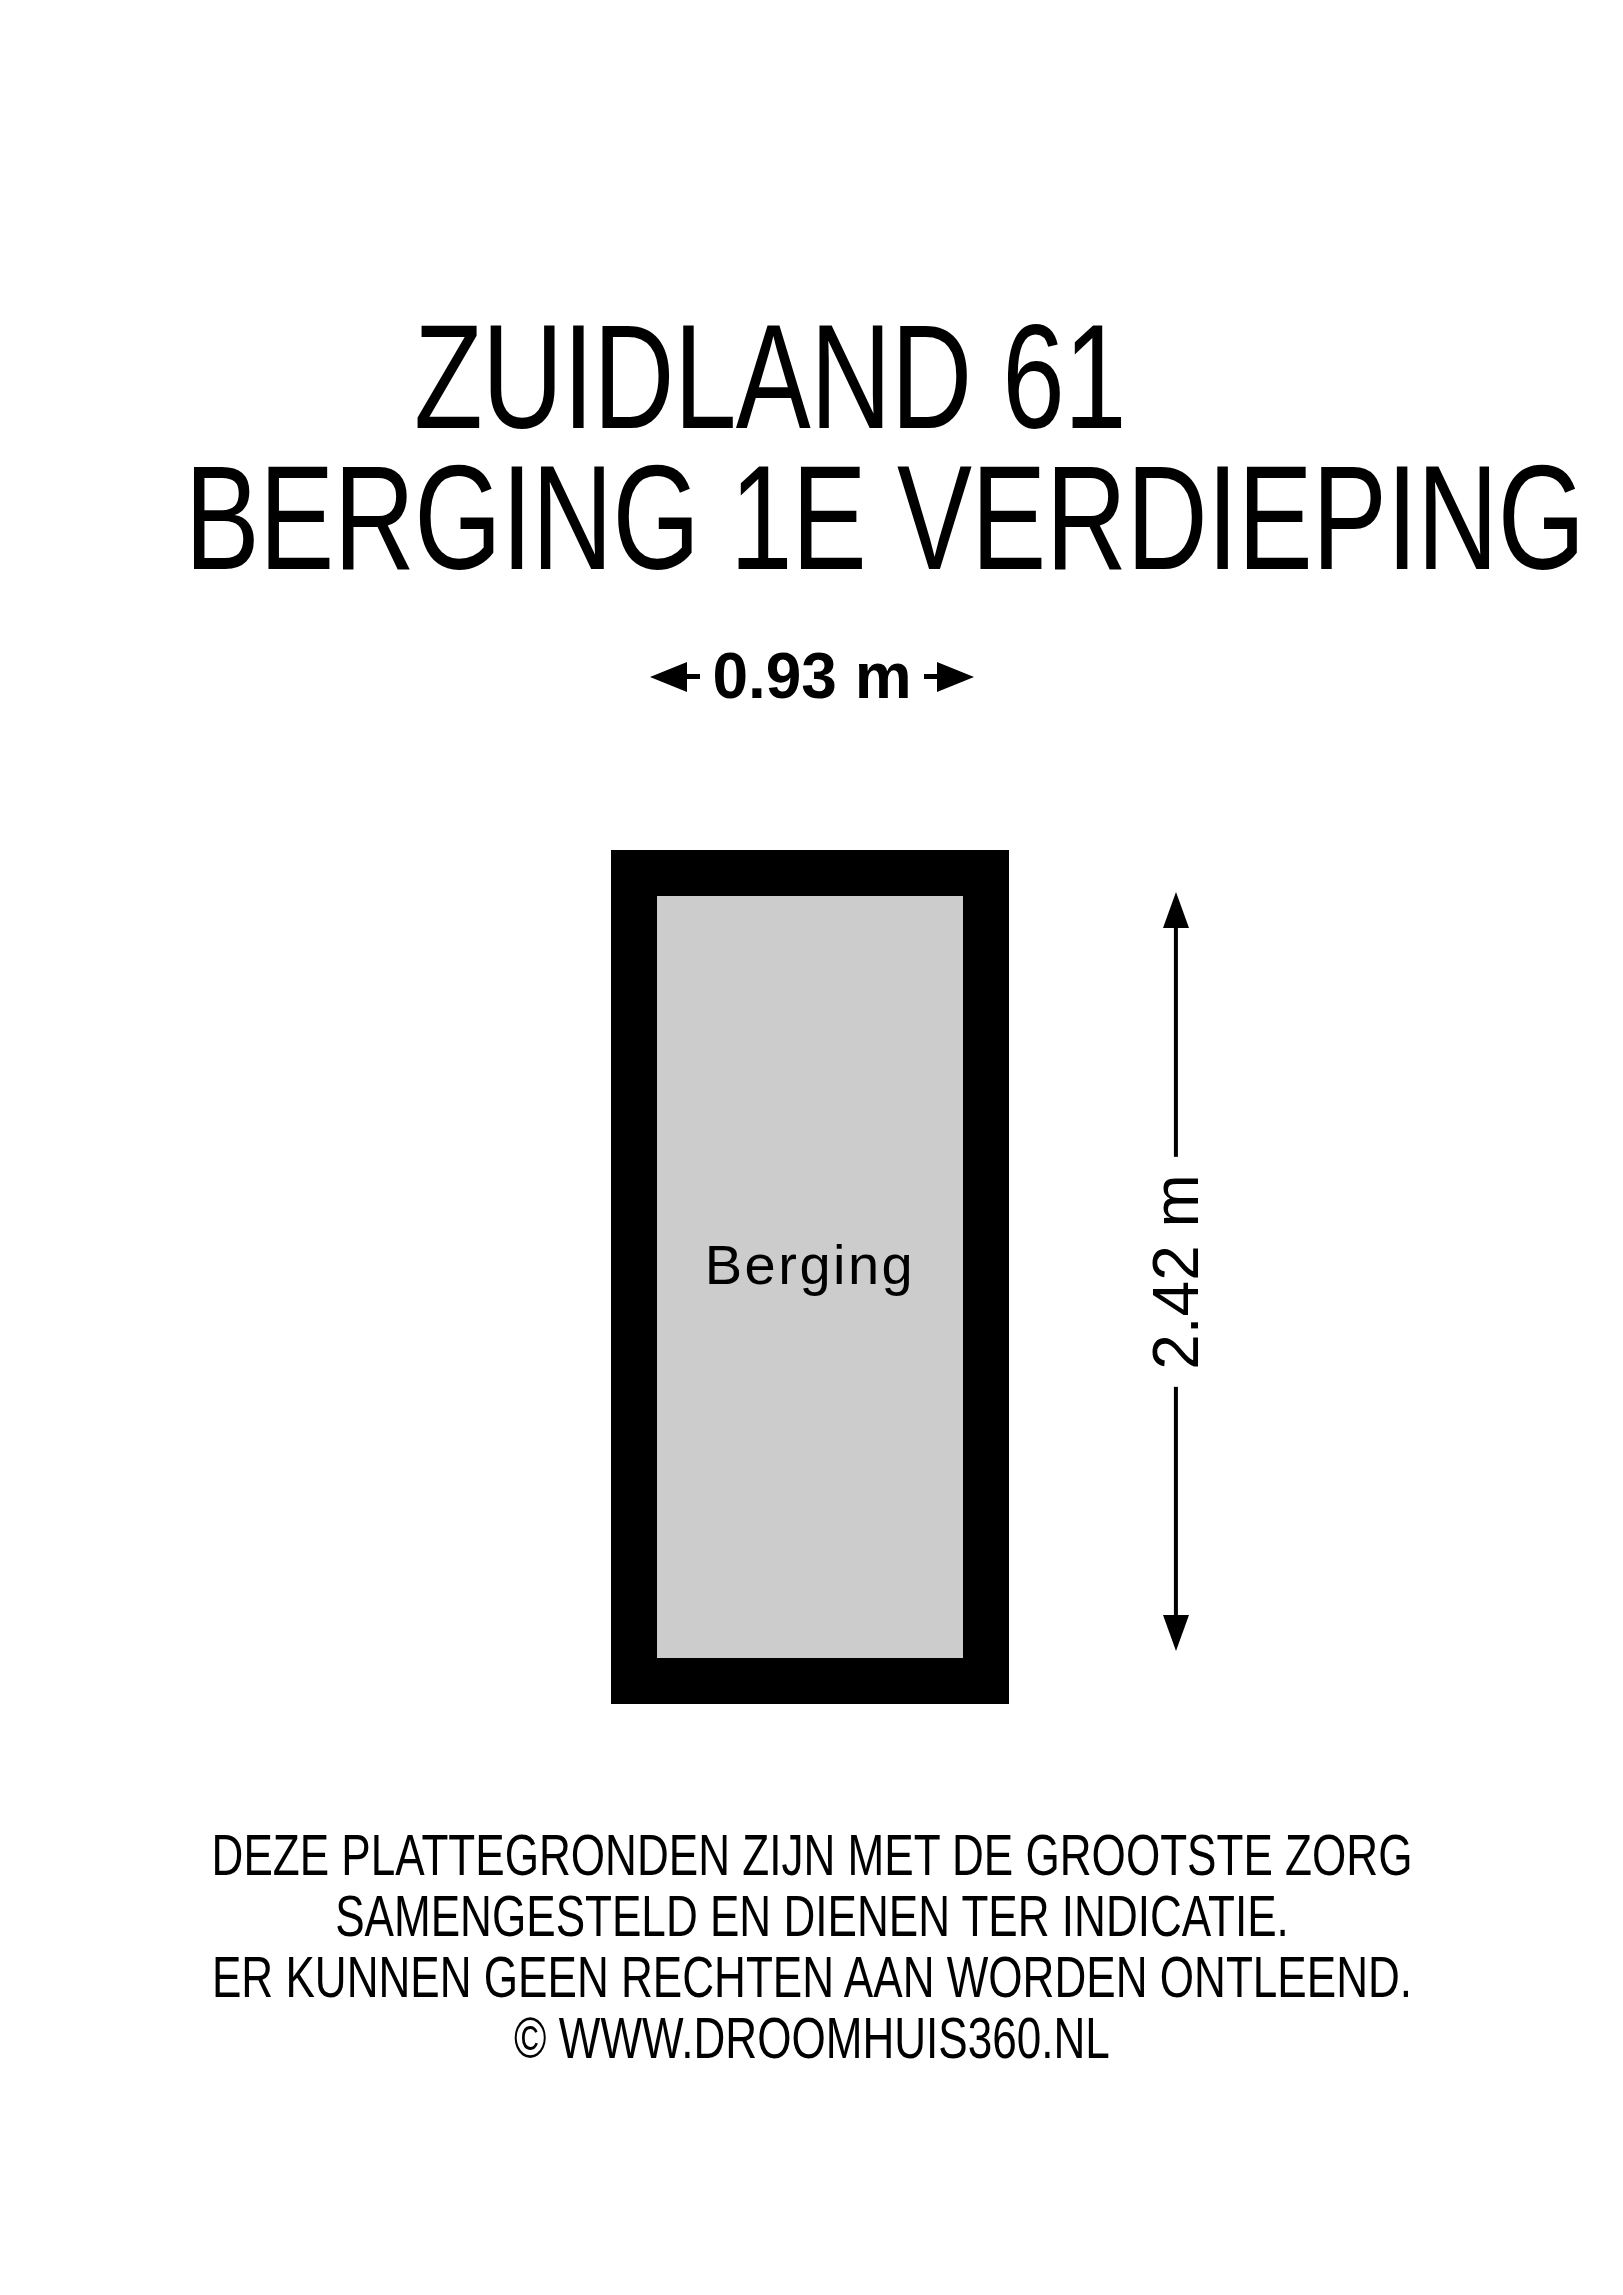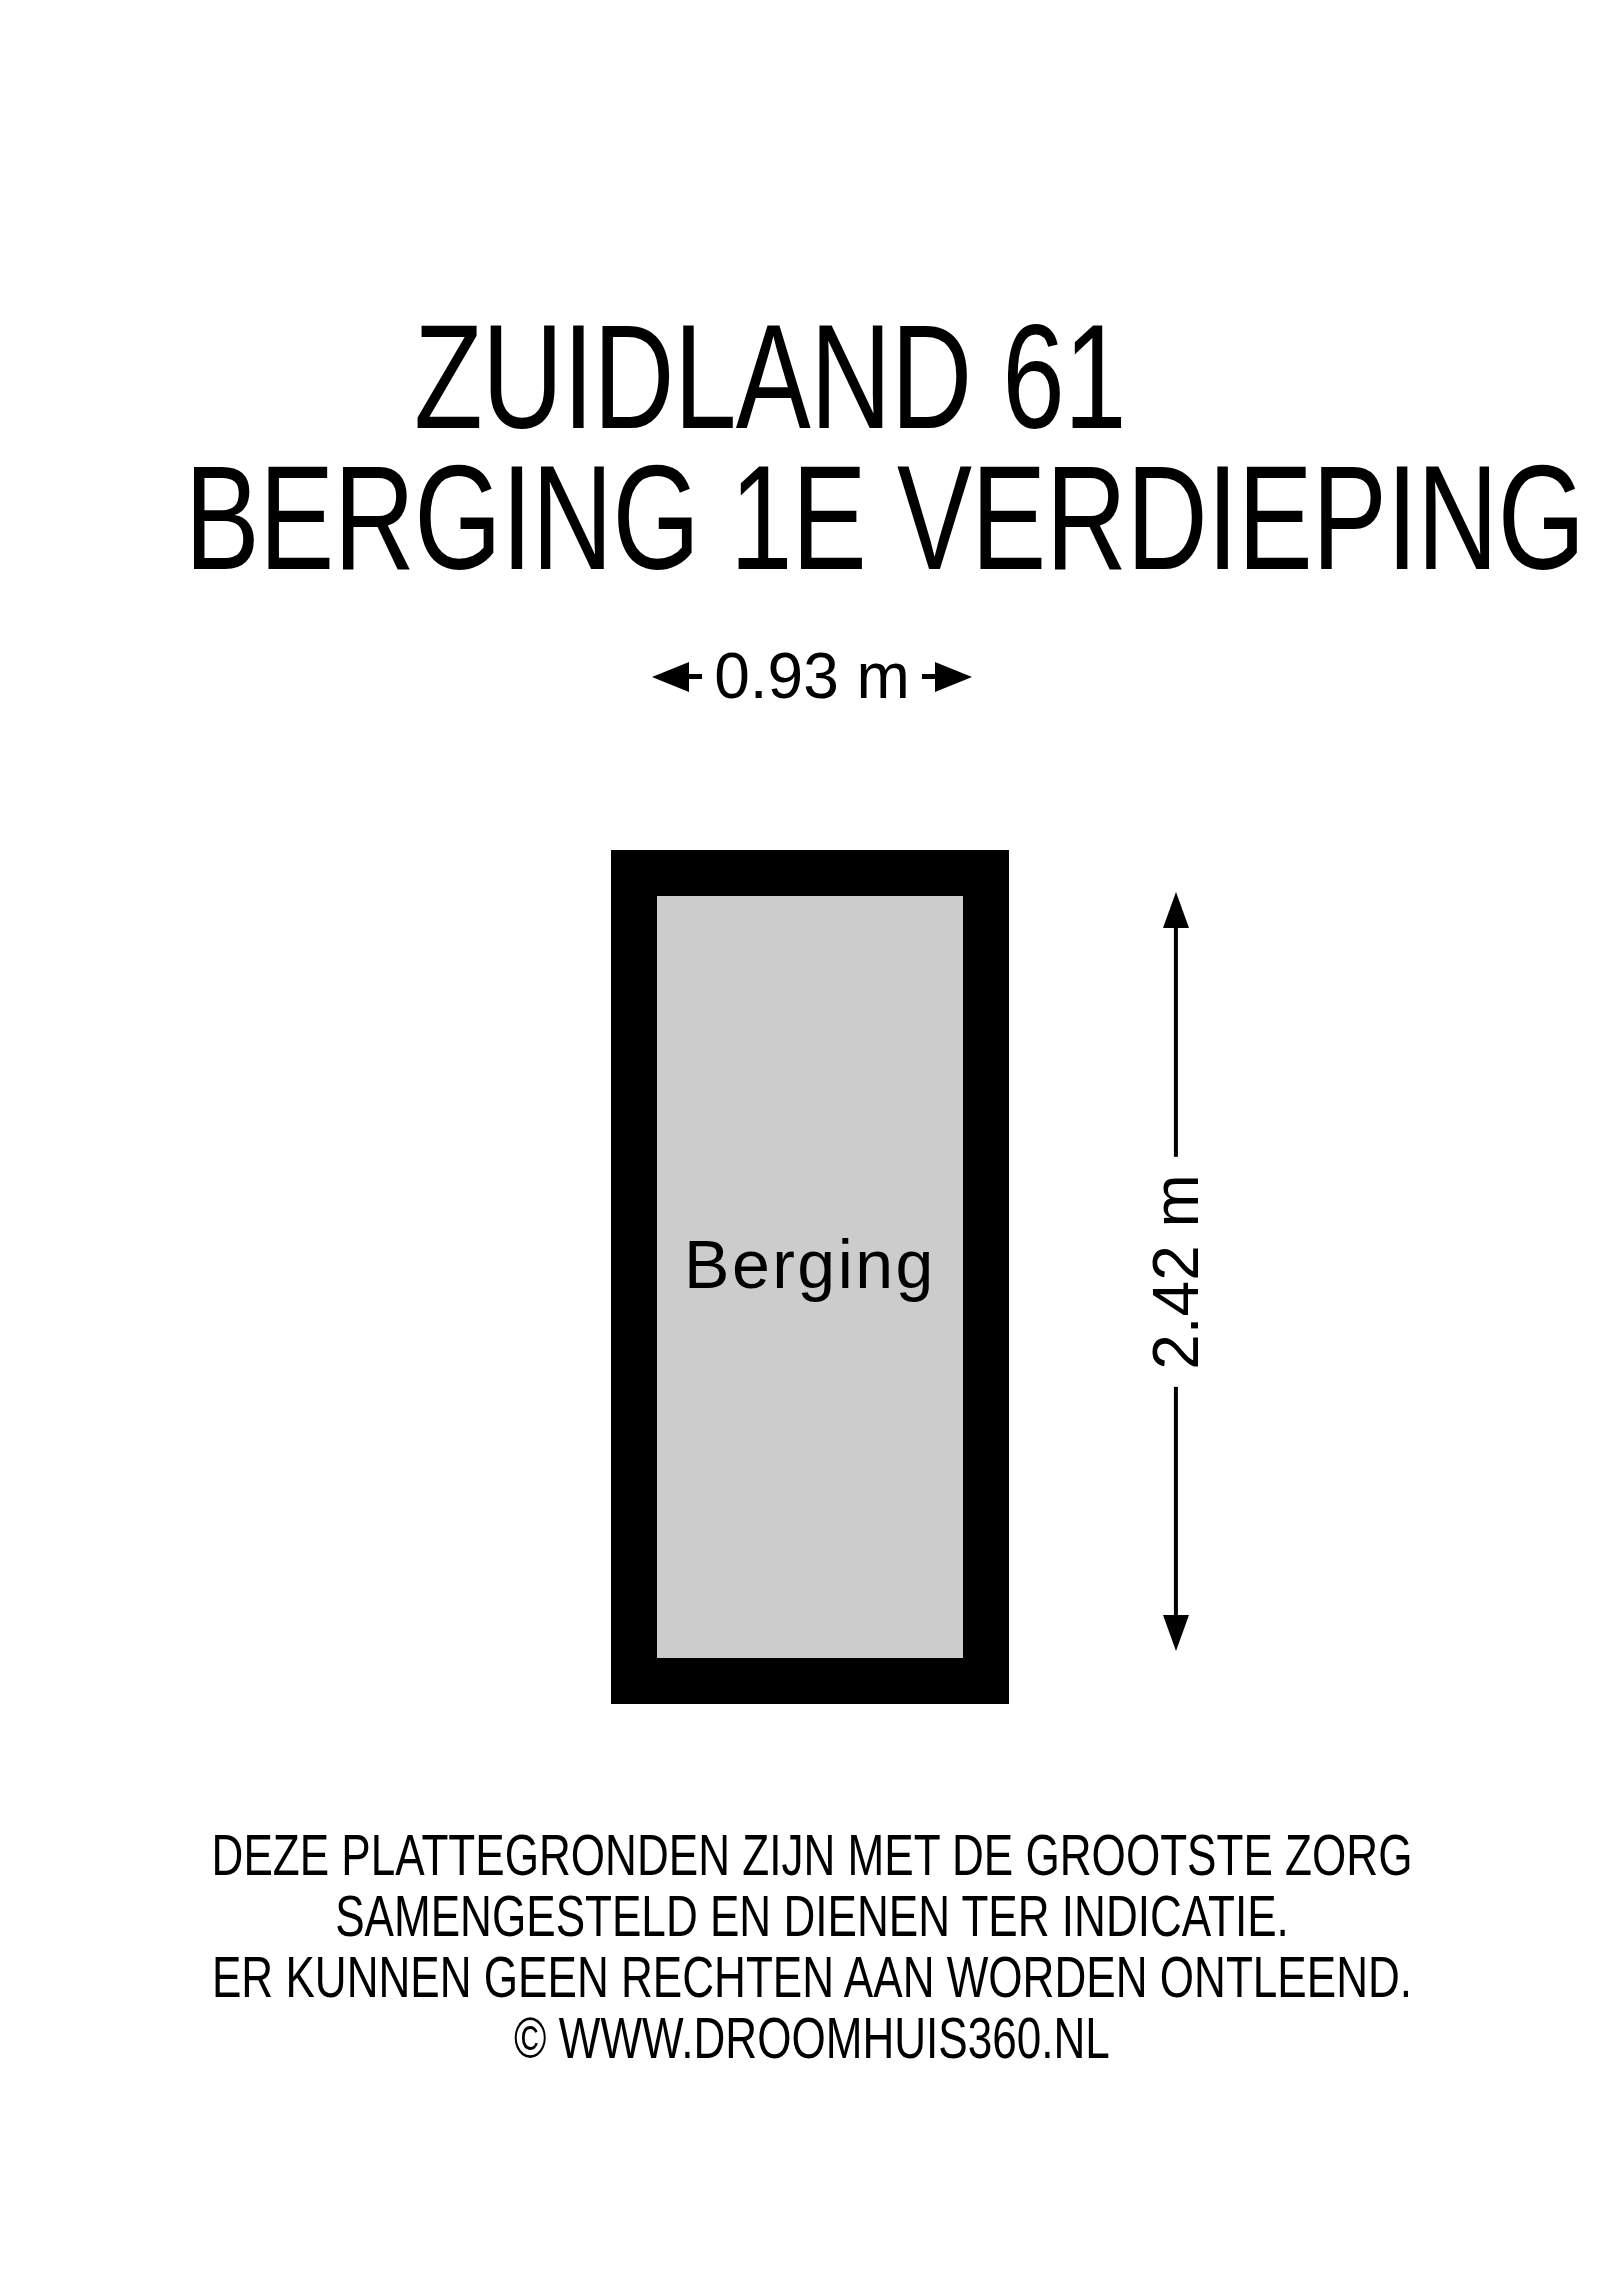--- a/index.html
+++ b/index.html
@@ -35,20 +35,21 @@
     top: 641px; left: 0; width: 1624px; height: 71px;
     display: flex;
     justify-content: center;
     align-items: center;
   }
   .hdim-label {
     font-size: 64px;
     line-height: 71px;
     padding: 0 12px;
     white-space: nowrap;
+    font-weight: bold;
   }
   .tri-left {
     width: 0; height: 0;
     border-top: 15px solid transparent;
     border-bottom: 15px solid transparent;
     border-right: 37px solid #000;
   }
   .tri-right {
     width: 0; height: 0;
     border-top: 15px solid transparent;
@@ -69,21 +70,21 @@
     position: absolute;
     left: 46px; top: 46px; right: 46px; bottom: 46px;
     background: #cccccc;
   }
   .room-label {
     position: absolute;
     top: 334px; left: 0; right: 0;
     text-align: center;
   }
   .room-label .line {
-    font-size: 68px;
+    font-size: 56px;
     line-height: 69px;
     letter-spacing: 2.5px;
     white-space: nowrap;
   }
 
   
   .vdim {
     position: absolute;
     left: 1157px; top: 892px;
     width: 37px; height: 759px;

